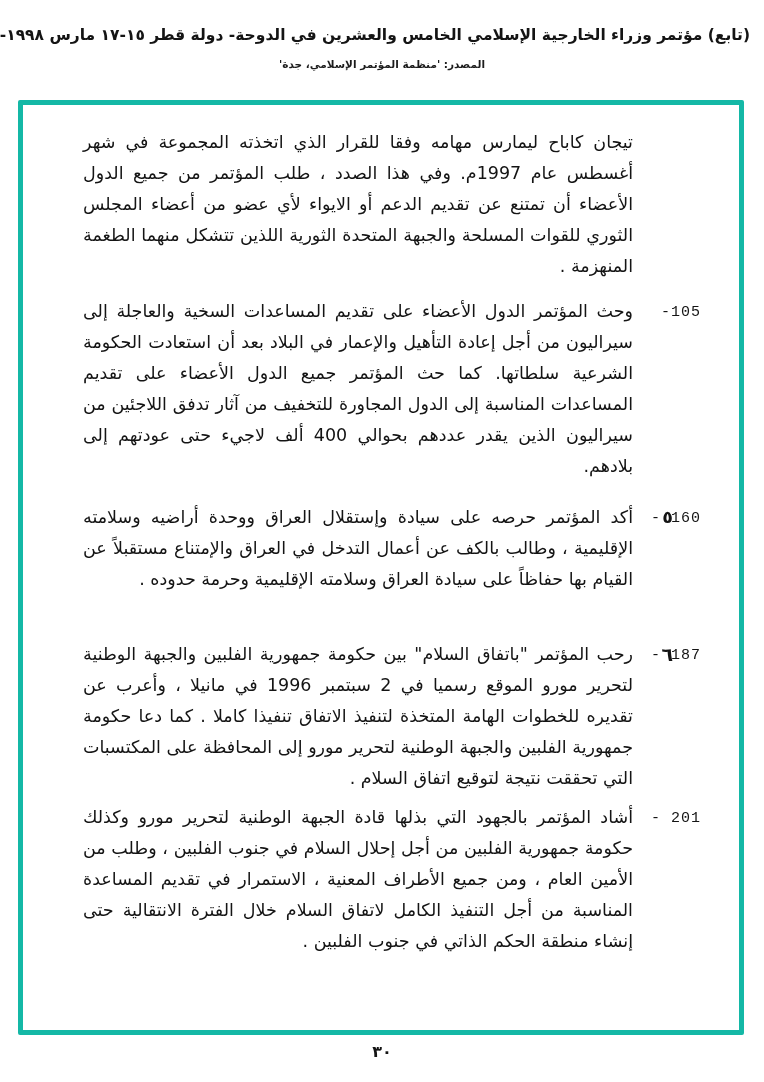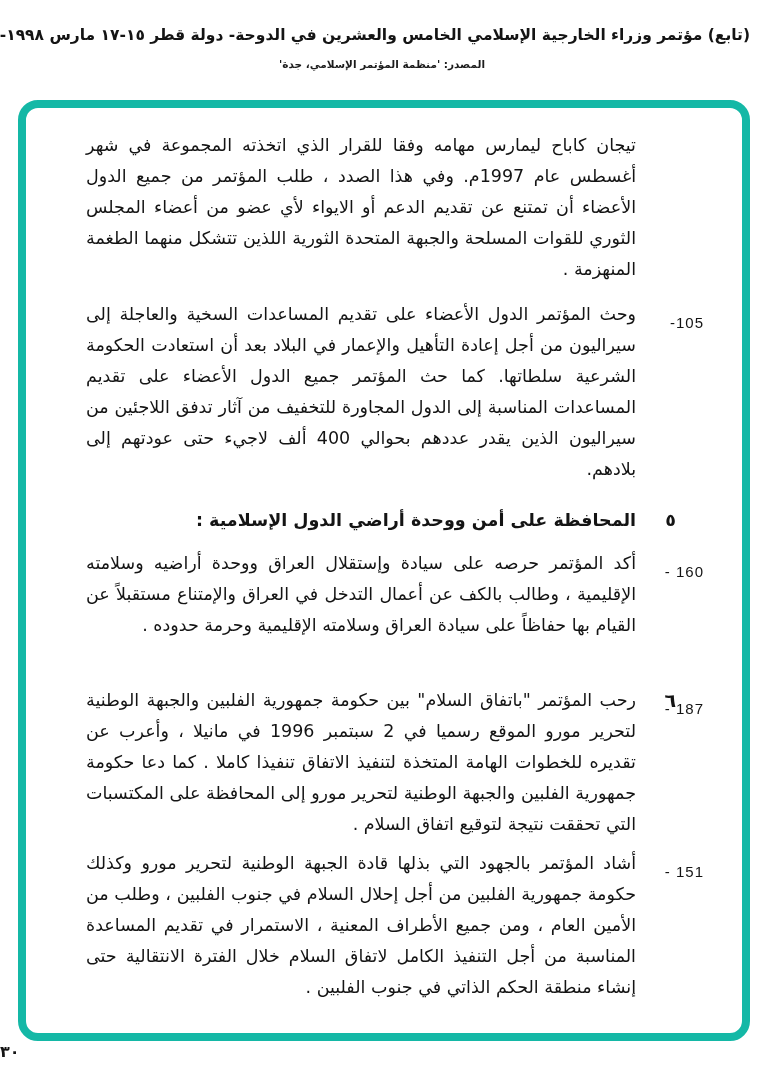--- a/index.html
+++ b/index.html
@@ -20,63 +20,63 @@
     line-height:22px;padding:0 14px;white-space:nowrap;
   }
   .hdr-source{
     margin-top:12px;font-size:10.5px;font-weight:bold;color:#1c1c1c;
   }
 
   
   .frame{
     position:absolute;left:18px;top:100px;
     width:716px;height:925px;
-    border:8px solid #14b8a6;
-    border-radius:20px;
+    border:5px solid #14b8a6;
+    border-radius:2px;
     background:#ffffff;
     box-sizing:content-box;
   }
   .content{
     position:absolute;top:22px;right:106px;left:60px;
     font-size:17.5px;line-height:31px;
   }
   .para{
     position:relative;
     text-align:justify;
     margin:0 0 14px 0;
   }
   .para.p105{margin-bottom:20px;}
   .para.p106{margin-bottom:44px;}
   .para.p107{margin-bottom:8px;}
   .para.p108{margin-bottom:0;}
   .num{
-    position:absolute;top:8px;right:-68px;
+    position:absolute;top:1px;right:-68px;
     font-size:15px;letter-spacing:1px;
     white-space:nowrap;
-    font-family:Liberation Sans, sans-serif;
+    font-family:Liberation Mono, monospace;
   }
   .heading{
     position:relative;
     font-weight:bold;
     margin:0 0 12px 0;
     text-align:right;
   }
   .heading .marker{
     position:absolute;top:0;right:-40px;
     font-weight:bold;
   }
   .heading.major{
     font-size:19px;
     margin-bottom:14px;
   }
 
   
   .pageno{
     position:absolute;top:1042px;left:0;width:764px;
-    text-align:left;font-size:16px;font-weight:bold;
+    text-align:center;font-size:16px;font-weight:bold;
   }
 </style>
 </head>
 <body>
 
 <div class="page">
 
   <div class="hdr">
     <div class="hdr-title">(تابع) مؤتمر وزراء الخارجية الإسلامي الخامس والعشرين في الدوحة- دولة قطر ١٥-١٧ مارس ١٩٩٨- البيان الختامي</div>
     <div class="hdr-source">المصدر: 'منظمة المؤتمر الإسلامي، جدة'</div>
@@ -87,39 +87,38 @@
 
       <div class="para p0">تيجان كاباح ليمارس مهامه وفقا للقرار الذي اتخذته المجموعة في شهر أغسطس عام 1997م. وفي هذا الصدد ، طلب المؤتمر من جميع الدول الأعضاء أن تمتنع عن تقديم الدعم أو الايواء لأي عضو من أعضاء المجلس الثوري للقوات المسلحة والجبهة المتحدة الثورية اللذين تتشكل منهما الطغمة المنهزمة .</div>
 
       <div class="para numbered p105">
         <span class="num" dir="ltr"><span>-</span><span>105</span></span>
         <span>وحث المؤتمر الدول الأعضاء على تقديم المساعدات السخية والعاجلة إلى سيراليون من أجل إعادة التأهيل والإعمار في البلاد بعد أن استعادت الحكومة الشرعية سلطاتها. كما حث المؤتمر جميع الدول الأعضاء على تقديم المساعدات المناسبة إلى الدول المجاورة للتخفيف من آثار تدفق اللاجئين من سيراليون الذين يقدر عددهم بحوالي 400 ألف لاجيء حتى عودتهم إلى بلادهم.</span>
       </div>
 
       <div class="heading">
         <span class="marker">٥</span>
-        <span class="htext">المحافظة على أمن ووحدة أراضي الدول الإسلامية :</span>
       </div>
 
       <div class="para numbered p106">
         <span class="num" dir="ltr"><span>-</span> <span>160</span></span>
         <span>أكد المؤتمر حرصه على سيادة وإستقلال العراق ووحدة أراضيه وسلامته الإقليمية ، وطالب بالكف عن أعمال التدخل في العراق والإمتناع مستقبلاً عن القيام بها حفاظاً على سيادة العراق وسلامته الإقليمية وحرمة حدوده .</span>
       </div>
 
       <div class="heading major">
         <span class="marker">٦</span>
       </div>
 
       <div class="para numbered p107">
         <span class="num" dir="ltr"><span>-</span> <span>187</span></span>
         <span>رحب المؤتمر "باتفاق السلام" بين حكومة جمهورية الفلبين والجبهة الوطنية لتحرير مورو الموقع رسميا في 2 سبتمبر 1996 في مانيلا ، وأعرب عن تقديره للخطوات الهامة المتخذة لتنفيذ الاتفاق تنفيذا كاملا . كما دعا حكومة جمهورية الفلبين والجبهة الوطنية لتحرير مورو إلى المحافظة على المكتسبات التي تحققت نتيجة لتوقيع اتفاق السلام .</span>
       </div>
 
       <div class="para numbered p108">
-        <span class="num" dir="ltr"><span>-</span> <span>151</span></span>
+        <span class="num" dir="ltr"><span>-</span> <span>201</span></span>
         <span>أشاد المؤتمر بالجهود التي بذلها قادة الجبهة الوطنية لتحرير مورو وكذلك حكومة جمهورية الفلبين من أجل إحلال السلام في جنوب الفلبين ، وطلب من الأمين العام ، ومن جميع الأطراف المعنية ، الاستمرار في تقديم المساعدة المناسبة من أجل التنفيذ الكامل لاتفاق السلام خلال الفترة الانتقالية حتى إنشاء منطقة الحكم الذاتي في جنوب الفلبين .</span>
       </div>
 
     </div>
   </div>
 
   <div class="pageno">٣٠</div>
 
 </div>
 

